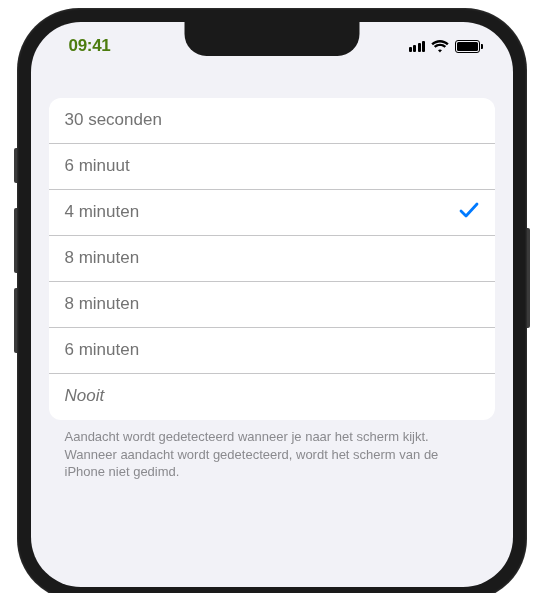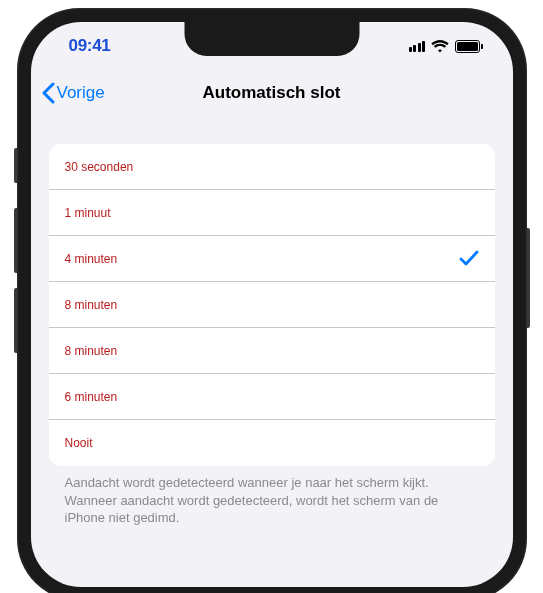--- a/index.html
+++ b/index.html
@@ -93,21 +93,21 @@
       display: flex;
       justify-content: space-between;
       align-items: center;
       padding: 0 30px 0 38px;
       position: relative;
     }
 
     .status-time {
       font-size: 17px;
       font-weight: 600;
-      color: #1d4ed8;
+      color: #4d7c0f;
       letter-spacing: -0.3px;
     }
 
     .status-right {
       display: flex;
       align-items: center;
       gap: 6px;
     }
 
     .signal-icon {
@@ -190,30 +190,30 @@
 
     .list-group {
       background: #fff;
       border-radius: 12px;
       overflow: hidden;
     }
 
     .list-item {
       display: flex;
       justify-content: space-between;
-      align-items: center;
       padding: 12px 16px;
-      font-size: 12px;
-      color: #b91c1c;
+      font-size: 17px;
+      color: #737373;
       border-bottom: 0.5px solid rgba(60,60,67,0.29);
       cursor: pointer;
       min-height: 46px;
     }
     .list-item:last-child {
       border-bottom: none;
+      font-style: italic;
     }
 
     .check-icon svg { display:block; }
 
     .footer-text {
       padding: 8px 16px 0 16px;
       font-size: 13px;
       line-height: 1.35;
       color: #8a8a8e;
       text-align: left;
@@ -248,41 +248,30 @@
         </div>
         <div class="battery-icon">
           <div class="battery-body">
               <div class="battery-fill"></div>
             </div>
           <div class="battery-tip"></div>
         </div>
       </div>
     </div>
 
-    <div class="nav-bar">
-      <div class="back-button">
-        <span class="back-chevron">
-          <svg width="14" height="22" viewBox="0 0 14 22">
-            <path d="M12 2 L3 11 L12 20" stroke="#007aff" stroke-width="3" fill="none" stroke-linecap="round" stroke-linejoin="round"></path>
-          </svg>
-        </span>
-        <span>Vorige</span>
-      </div>
-      <div class="nav-title">Automatisch slot</div>
-    </div>
 
     <div class="content">
       <div class="list-group">
 
         <div class="list-item">
           <span>30 seconden</span>
         </div>
 
         <div class="list-item">
-          <span>1 minuut</span>
+          <span>6 minuut</span>
         </div>
 
         <div class="list-item">
           <span>4 minuten</span>
           <span class="check-icon">
             <svg width="20" height="18" viewBox="0 0 20 18">
               <path d="M2 9 L7 14 L18 2" stroke="#007aff" stroke-width="2.8" fill="none" stroke-linecap="round" stroke-linejoin="round"></path>
             </svg>
           </span>
         </div>

